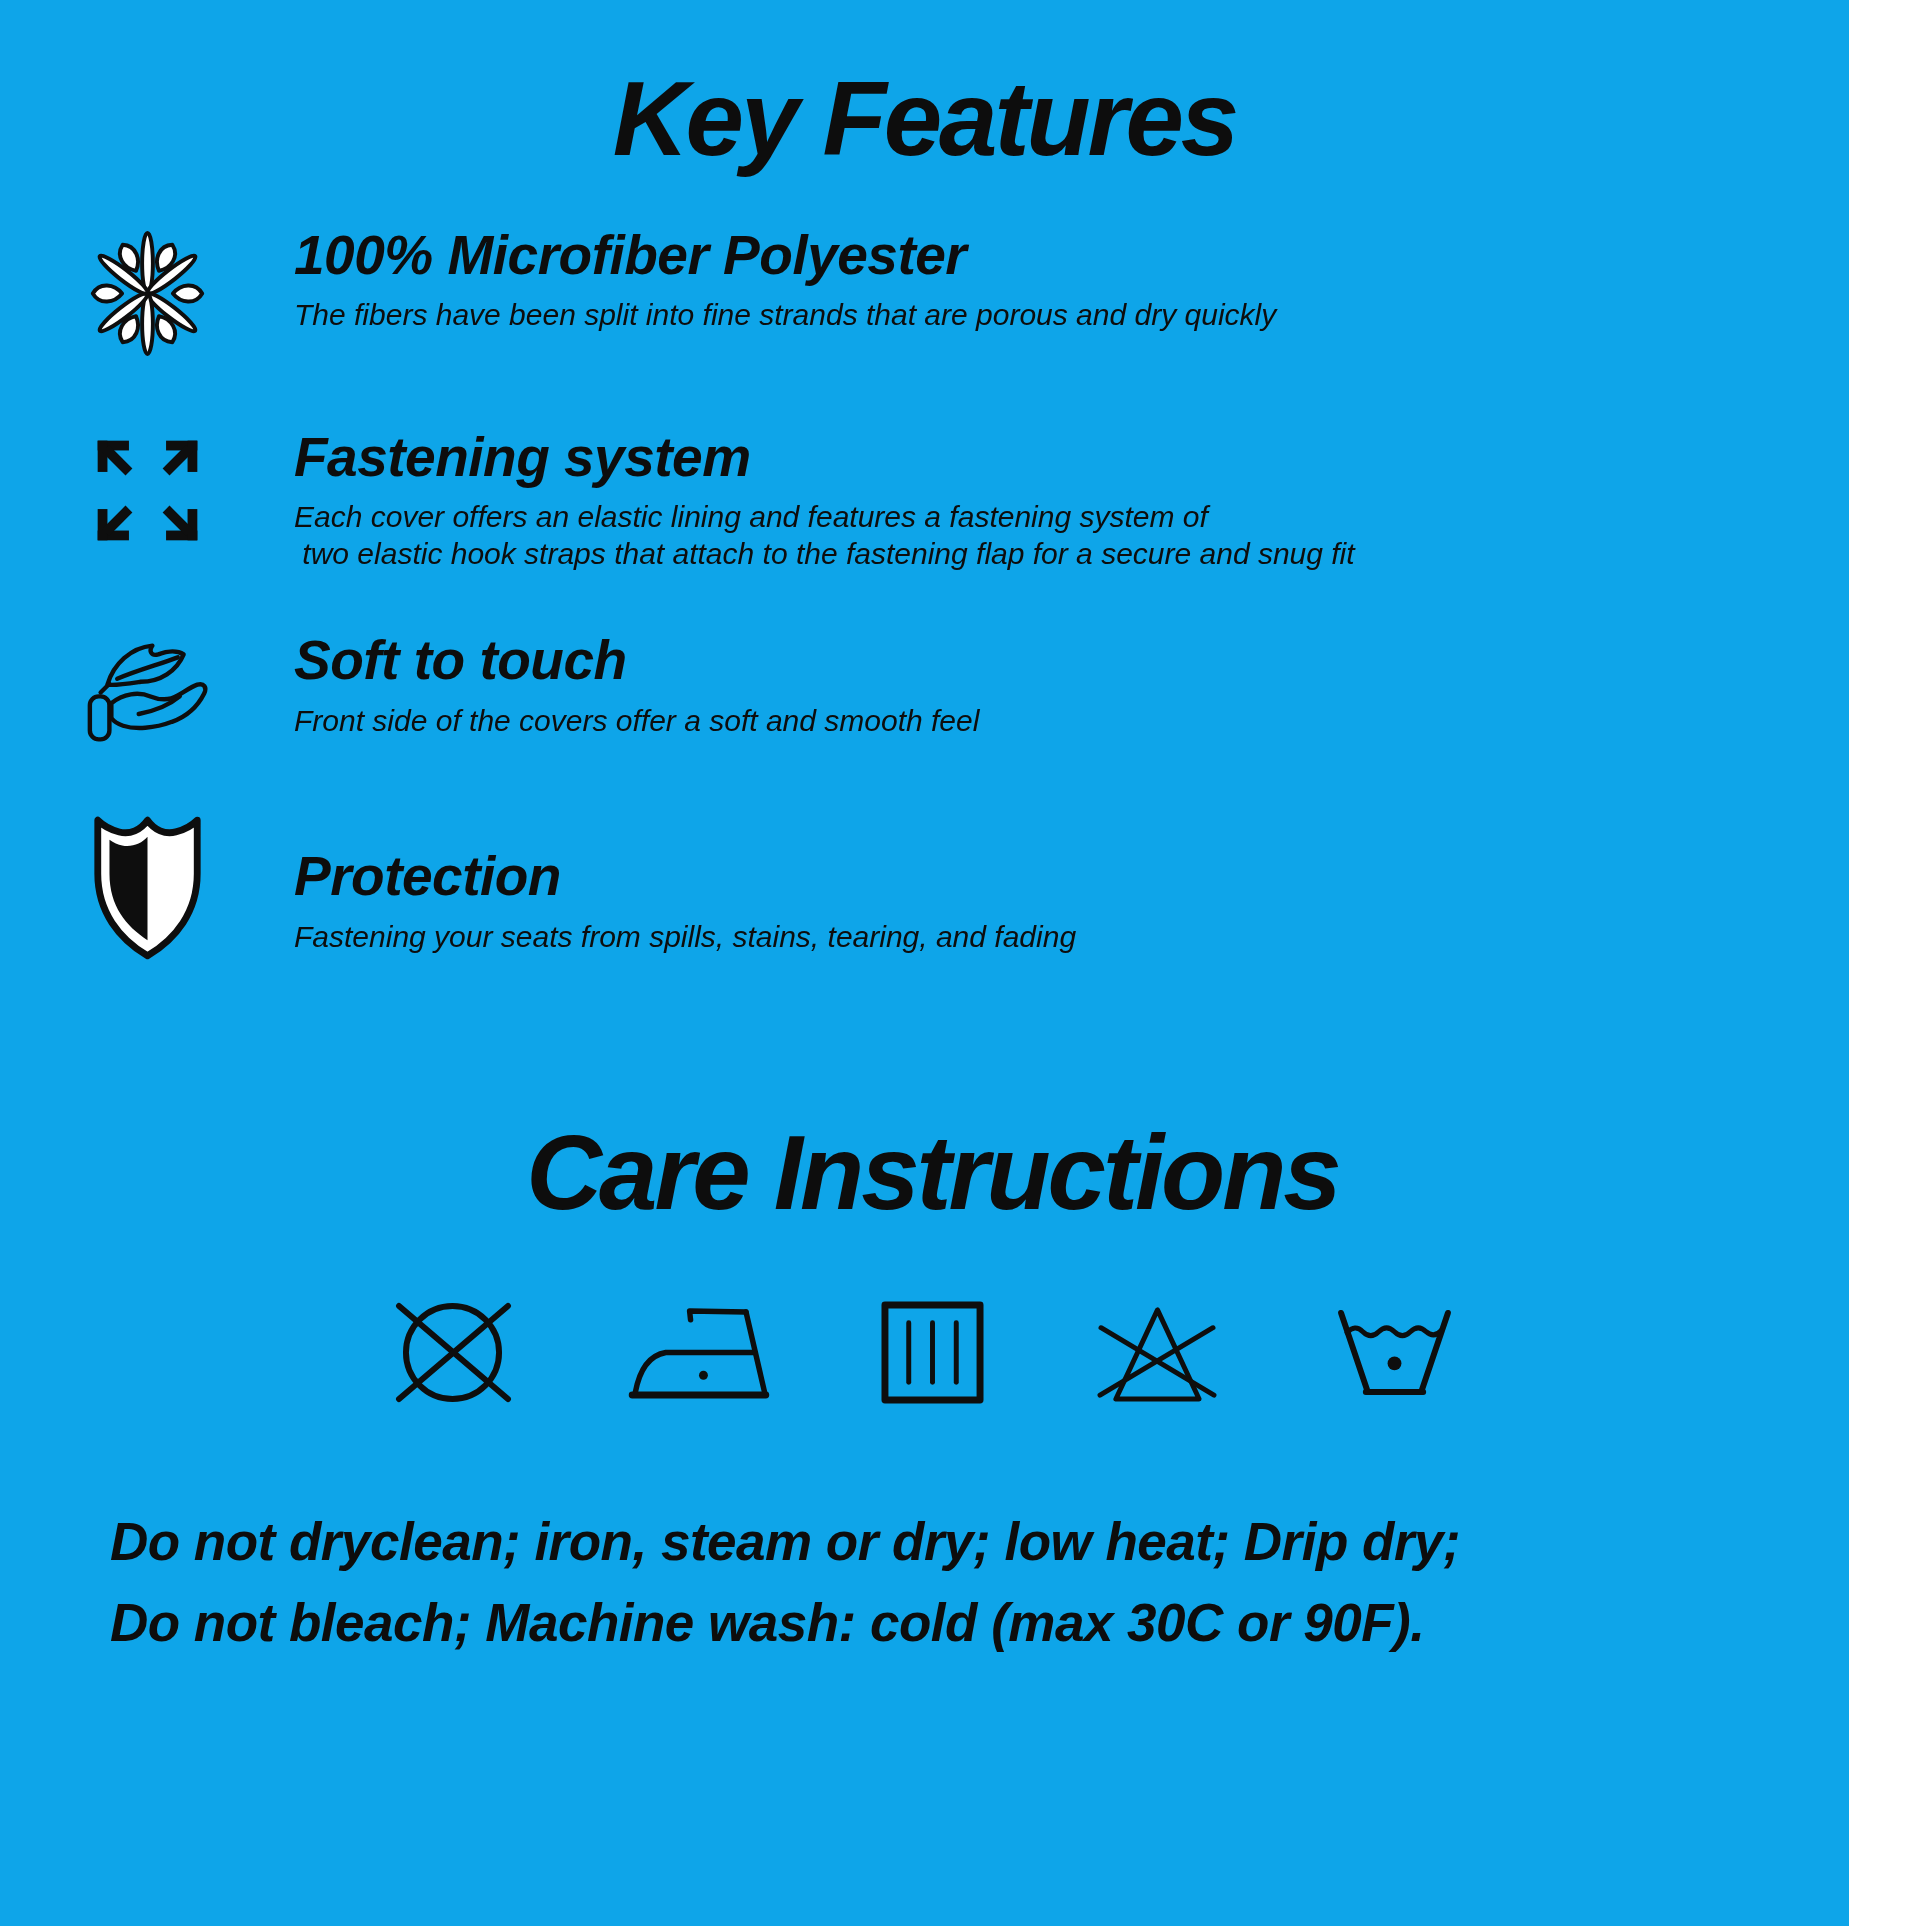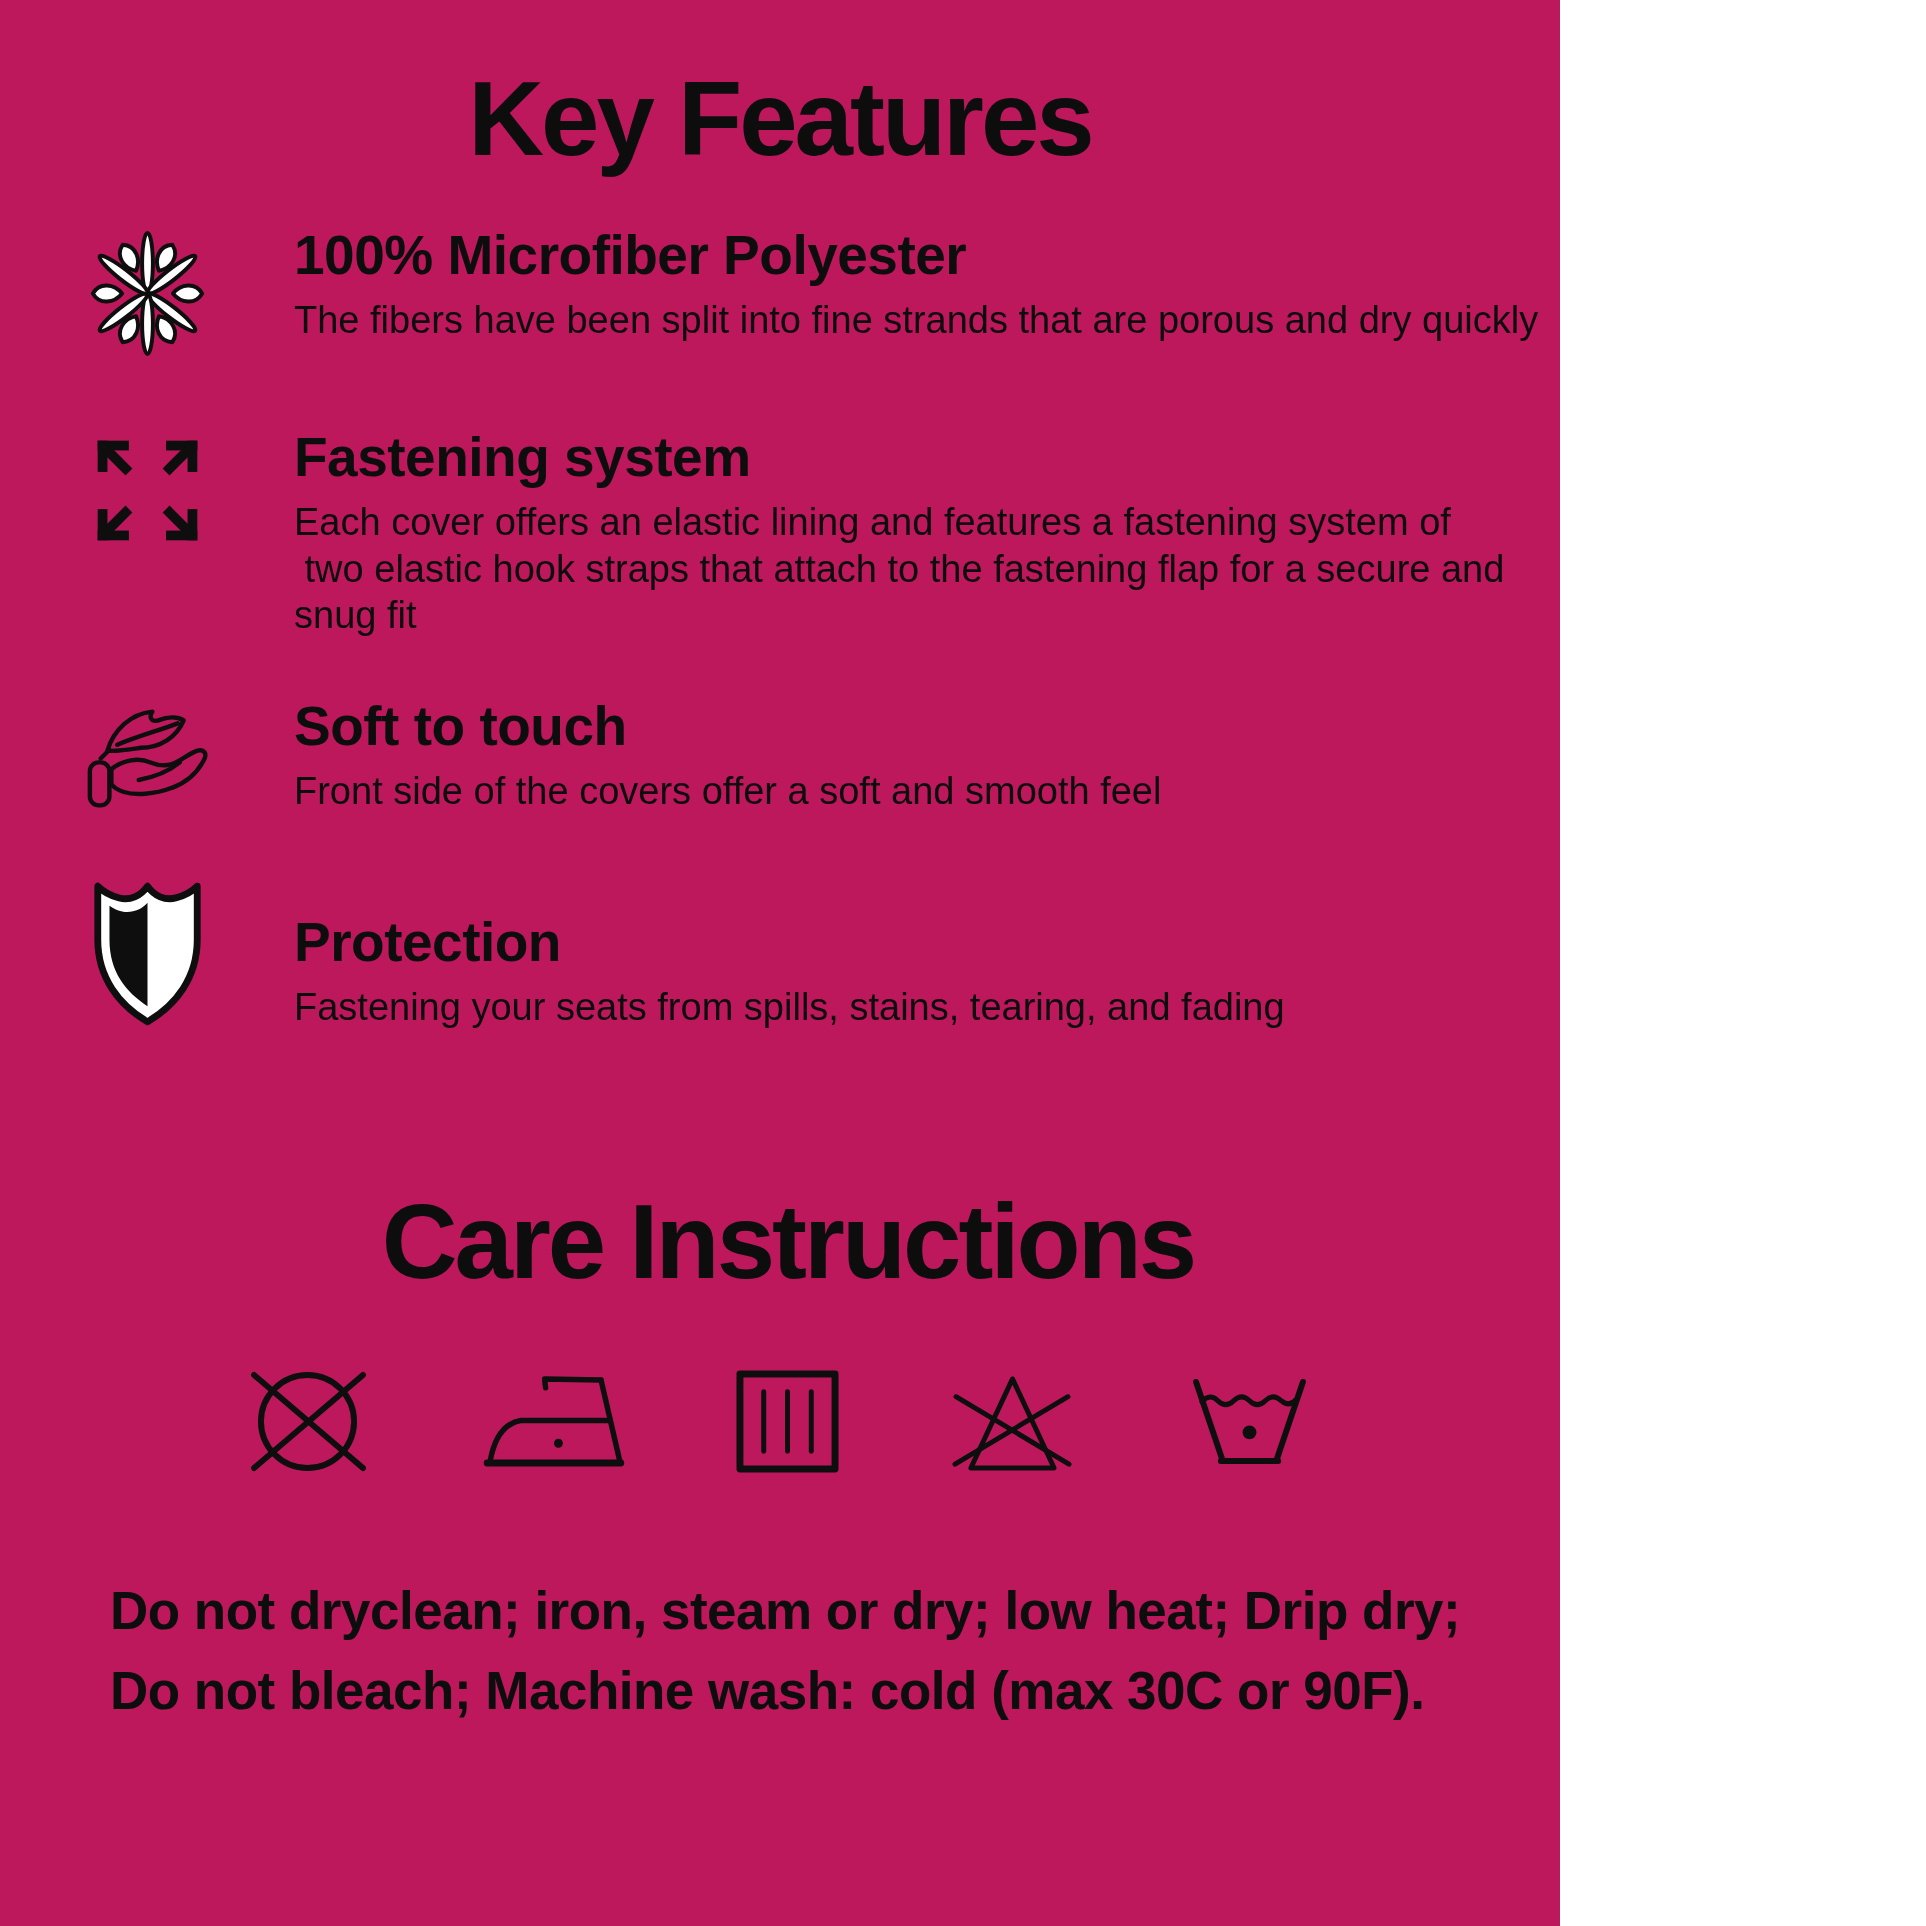--- a/index.html
+++ b/index.html
@@ -8,24 +8,25 @@
     background: #ffffff;
   }
   body {
     width: 1927px;
     height: 1927px;
     overflow: hidden;
     font-family: "Liberation Sans", "DejaVu Sans", sans-serif;
     color: #0d0d0d;
   }
   .page {
-    width: 1560px;
+    width: 1849px;
     height: 1927px;
-    background: #be185d;
+    background: #0ea5e9;
     position: relative;
+    font-style: italic;
   }
   .section-title {
     margin: 0;
     text-align: center;
     font-size: 105px;
     line-height: 1.18;
     font-weight: 700;
     letter-spacing: -3px;
     color: #0d0d0d;
   }
@@ -59,21 +60,21 @@
   .feature-heading {
     margin: 0 0 10px 0;
     font-size: 55px;
     font-weight: 700;
     letter-spacing: -0.5px;
     line-height: 1.15;
     color: #0d0d0d;
   }
   .feature-desc {
     margin: 0;
-    font-size: 38px;
+    font-size: 30px;
     line-height: 1.22;
     white-space: pre-line;
     color: #0d0d0d;
   }
   .care-title {
     margin-top: 149px;
     margin-left: 16px;
   }
   .care-symbols {
     display: flex;

